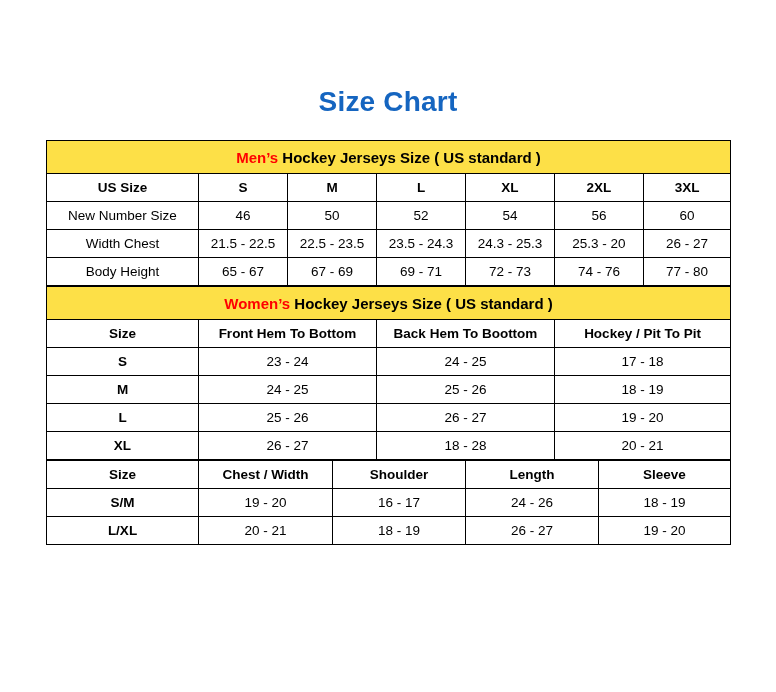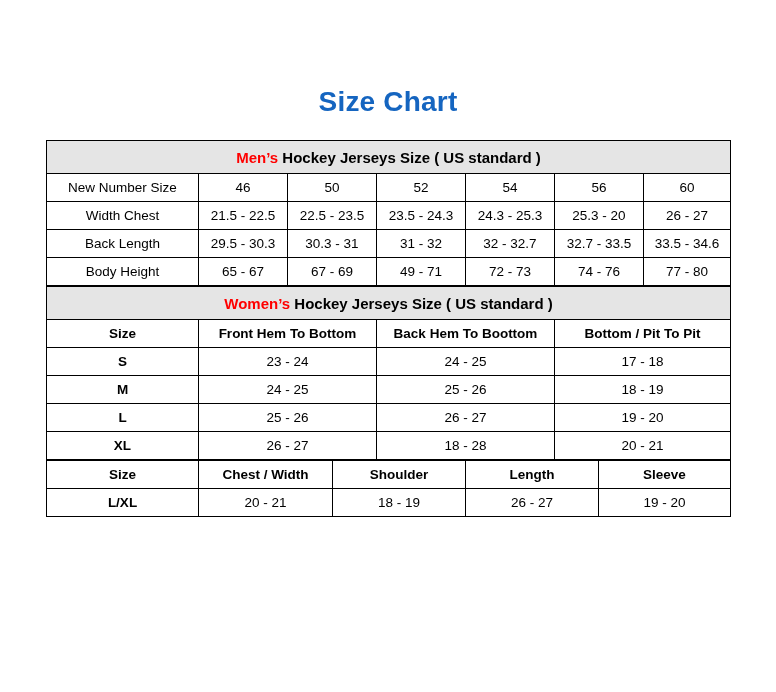--- a/index.html
+++ b/index.html
@@ -49,21 +49,21 @@
   td, th {
     border: 1px solid #000000;
     text-align: center;
     vertical-align: middle;
     font-size: 13.5px;
     padding: 0;
     height: 27px;
     font-weight: normal;
   }
   .banner {
-    background: #e5e5e5;
+    background: #fde047;
     font-weight: bold;
     font-size: 15px;
     height: 32px;
   }
   .banner .accent {
     color: #ff0000;
   }
   .hdr {
     font-weight: bold;
   }
@@ -89,53 +89,53 @@
         <col style="width:89px">
         <col style="width:89px">
         <col style="width:89px">
         <col style="width:89px">
         <col style="width:89px">
         <col style="width:87px">
       </colgroup>
       <tbody>
         <tr>
           <td class="banner" colspan="7"><span class="accent">Men’s</span><span> Hockey Jerseys Size ( US standard )</span></td>
+        </tr>
+        <tr>
+          <td class="hdr">US Size</td>
+          <td class="hdr">S</td>
+          <td class="hdr">M</td>
+          <td class="hdr">L</td>
+          <td class="hdr">XL</td>
+          <td class="hdr">2XL</td>
+          <td class="hdr">3XL</td>
         </tr>
         <tr>
           <td class="rowlabel">New Number Size</td>
           <td>46</td>
           <td>50</td>
           <td>52</td>
           <td>54</td>
           <td>56</td>
           <td>60</td>
         </tr>
         <tr>
           <td class="rowlabel">Width Chest</td>
           <td>21.5 - 22.5</td>
           <td>22.5 - 23.5</td>
           <td>23.5 - 24.3</td>
           <td>24.3 - 25.3</td>
           <td>25.3 - 20</td>
           <td>26 - 27</td>
         </tr>
         <tr>
-          <td class="rowlabel">Back Length</td>
-          <td>29.5 - 30.3</td>
-          <td>30.3 - 31</td>
-          <td>31 - 32</td>
-          <td>32 - 32.7</td>
-          <td>32.7 - 33.5</td>
-          <td>33.5 - 34.6</td>
-        </tr>
-        <tr>
           <td class="rowlabel">Body Height</td>
           <td>65 - 67</td>
           <td>67 - 69</td>
-          <td>49 - 71</td>
+          <td>69 - 71</td>
           <td>72 - 73</td>
           <td>74 - 76</td>
           <td>77 - 80</td>
         </tr>
       </tbody>
     </table>
 
     <table>
       <colgroup>
         <col style="width:152px">
@@ -144,21 +144,21 @@
         <col style="width:176px">
       </colgroup>
       <tbody>
         <tr>
           <td class="banner" colspan="4"><span class="accent">Women’s</span><span> Hockey Jerseys Size ( US standard )</span></td>
         </tr>
         <tr>
           <td class="hdr">Size</td>
           <td class="hdr">Front Hem To Bottom</td>
           <td class="hdr">Back Hem To Boottom</td>
-          <td class="hdr">Bottom / Pit To Pit</td>
+          <td class="hdr">Hockey / Pit To Pit</td>
         </tr>
         <tr>
           <td class="boldcell">S</td>
           <td>23 - 24</td>
           <td>24 - 25</td>
           <td>17 - 18</td>
         </tr>
         <tr>
           <td class="boldcell">M</td>
           <td>24 - 25</td>
@@ -190,20 +190,27 @@
       </colgroup>
       <tbody>
         <tr>
           <td class="hdr">Size</td>
           <td class="hdr">Chest / Width</td>
           <td class="hdr">Shoulder</td>
           <td class="hdr">Length</td>
           <td class="hdr">Sleeve</td>
         </tr>
         <tr>
+          <td class="boldcell">S/M</td>
+          <td>19 - 20</td>
+          <td>16 - 17</td>
+          <td>24 - 26</td>
+          <td>18 - 19</td>
+        </tr>
+        <tr>
           <td class="boldcell">L/XL</td>
           <td>20 - 21</td>
           <td>18 - 19</td>
           <td>26 - 27</td>
           <td>19 - 20</td>
         </tr>
       </tbody>
     </table>
 
   </div>

